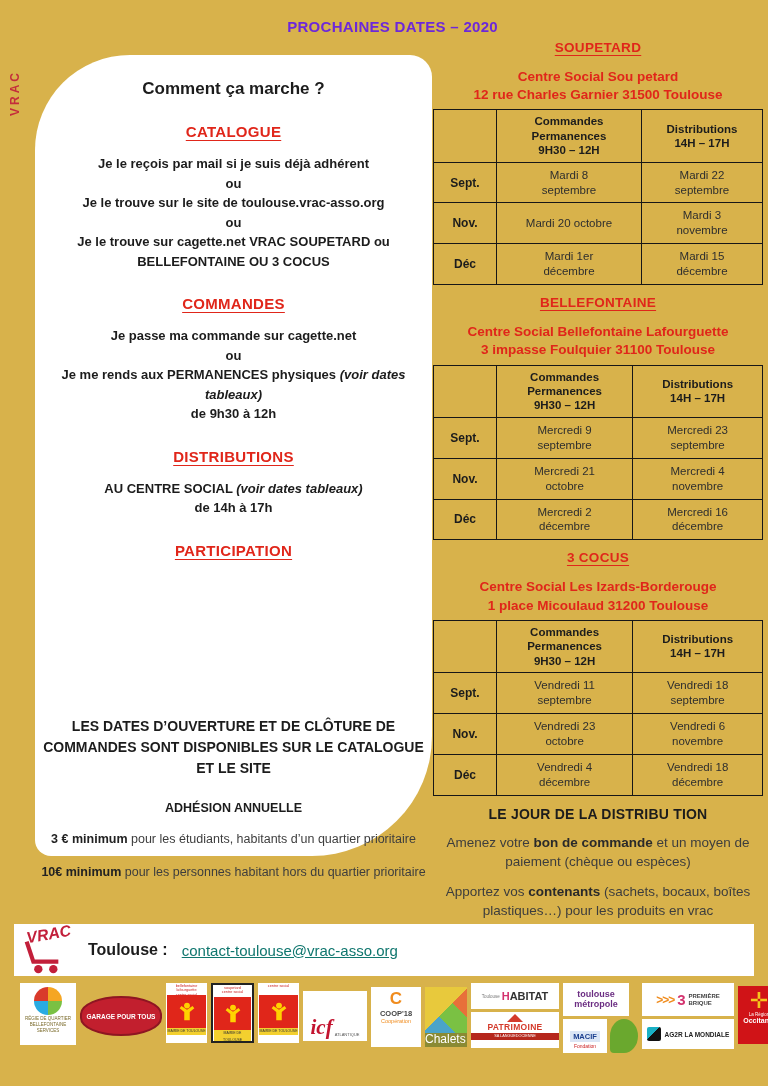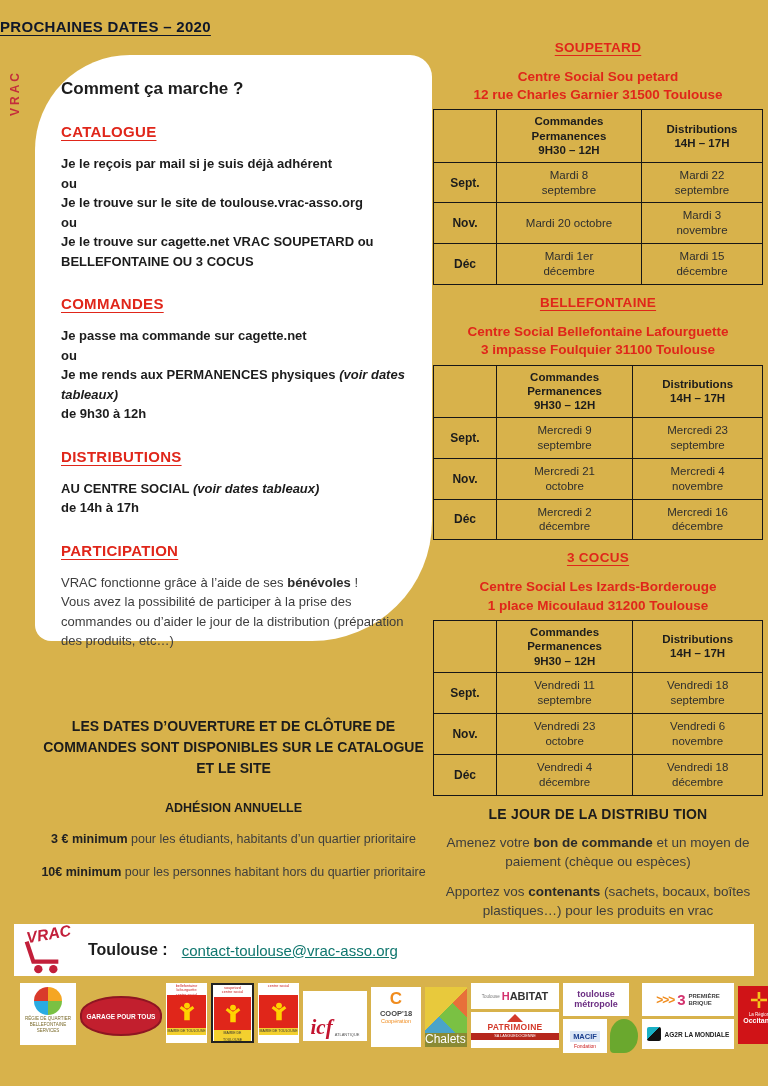--- a/index.html
+++ b/index.html
@@ -3,33 +3,33 @@
 <meta charset="utf-8">
 <style>
   html,body{margin:0;padding:0;}
   .page{
     position:relative;width:768px;height:1086px;background:#d8b24b;
     font-family:"Liberation Sans",sans-serif;overflow:hidden;color:#1c1c1c;
   }
   .pre{white-space:pre-line;}
   
   .header-title{
-    position:absolute;top:18px;left:0;width:498px;text-align:left;
-    color:#0f172a;font-weight:bold;font-size:15px;text-decoration:underline;
+    position:absolute;top:18px;left:0;width:498px;text-align:right;
+    color:#6d28d9;font-weight:bold;font-size:15px;
     text-underline-offset:3px;letter-spacing:.3px;
   }
   .side-mark{
     position:absolute;left:8px;top:70px;writing-mode:vertical-rl;transform:rotate(180deg);
     color:#c21f3a;font-weight:bold;font-size:12px;letter-spacing:3px;opacity:.9;
   }
   
   .blob{
-    position:absolute;left:35px;top:55px;width:397px;height:586px;background:#ffffff;
+    position:absolute;left:35px;top:55px;width:397px;height:801px;background:#ffffff;
     border-radius:95px 22px 120px 16px;padding:14px 26px;box-sizing:border-box;
-    text-align:left;
+    text-align:center;
   }
   .blob-title{font-size:17px;font-weight:bold;margin-top:10px;}
   .sec-head{
     color:#e0261a;font-weight:bold;font-size:15px;text-decoration:underline;
     text-underline-offset:3px;margin-top:24px;letter-spacing:.3px;
   }
   .sec-body{font-size:13px;font-weight:bold;line-height:1.5;margin-top:14px;}
   .sec-body .it{font-style:italic;}
   .sec-body-reg{font-size:13px;font-weight:normal;line-height:1.5;margin-top:14px;color:#3d3d3d;}
   .sec-body-reg b{color:#2a2a2a;}
@@ -149,24 +149,20 @@
       <div>de 9h30 à 12h</div>
     </div>
 
     <div class="sec-head">DISTRIBUTIONS</div>
     <div class="sec-body">
       <div><span>AU CENTRE SOCIAL </span><span class="it">(voir dates tableaux)</span></div>
       <div>de 14h à 17h</div>
     </div>
 
     <div class="sec-head">PARTICIPATION</div>
-    <div class="sec-body-reg">
-      <div><span>VRAC fonctionne grâce à l’aide de ses </span><b>bénévoles</b><span> !</span></div>
-      <div>Vous avez la possibilité de participer à la prise des commandes ou d’aider le jour de la distribution (préparation des produits, etc…)</div>
-    </div>
   </div>
 
   <div class="right-col">
 
     <div>
       <div class="center-name">SOUPETARD</div>
       <div class="center-addr">
         <div>Centre Social Sou petard</div>
         <div>12 rue Charles Garnier 31500 Toulouse</div>
       </div>

